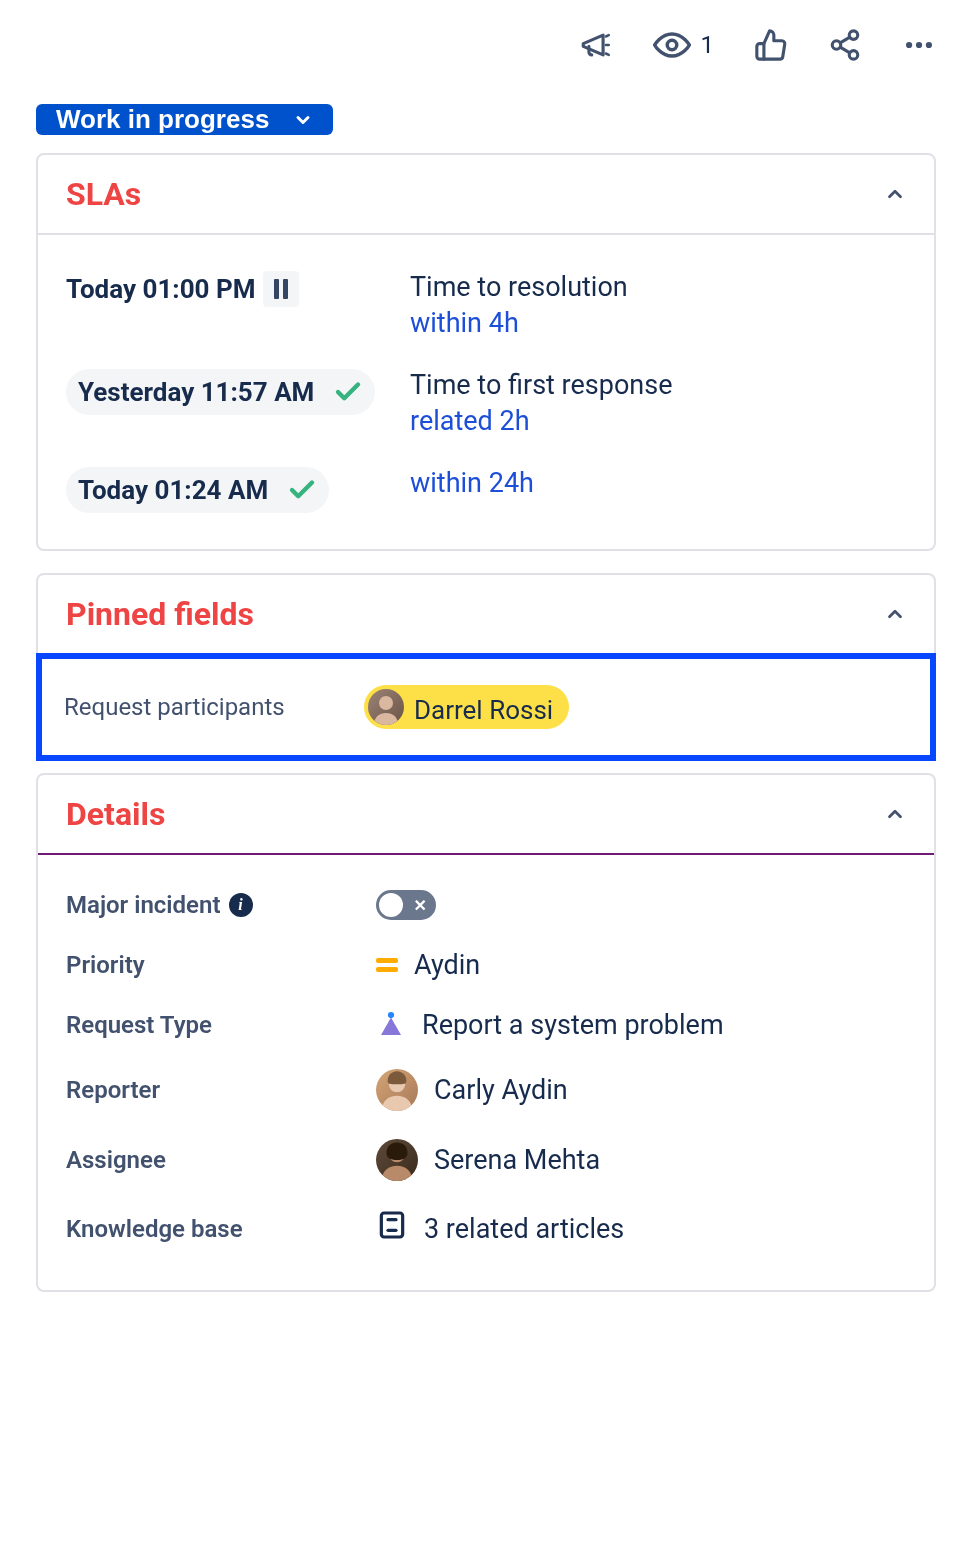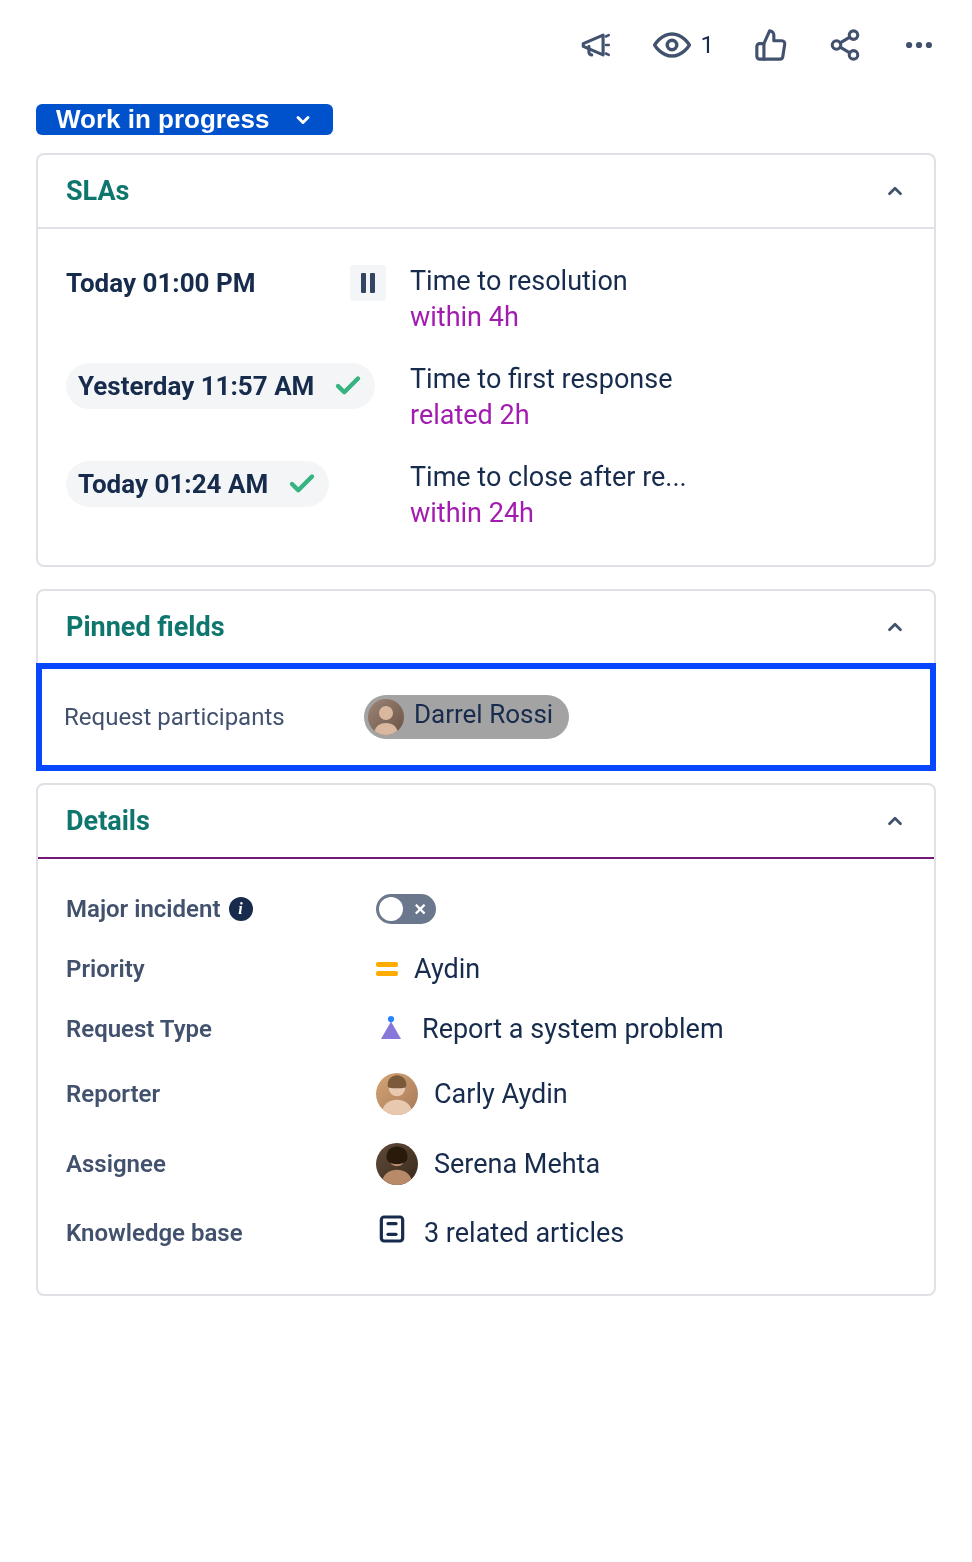--- a/index.html
+++ b/index.html
@@ -51,38 +51,38 @@
   margin-bottom: 22px;
   background: #fff;
 }
 .panel-header {
   display: flex;
   justify-content: space-between;
   align-items: center;
   padding: 20px 28px;
   cursor: pointer;
 }
-.panel-header .title { font-size: 27px; font-weight: 700; color: #0f766e; }
+.panel-header .title { font-size: 32px; font-weight: 700; color: #ef4444; }
 .panel-body { padding: 0 28px 28px 28px; }
 .panel-body.slas-body { border-top: 2px solid #DFE1E6; padding: 36px 28px 36px 28px; }
 
 .chev { color: #42526E; }
 .chev svg { display: block; }
 
 
 .sla-row {
   display: flex;
   align-items: flex-start;
   margin-bottom: 30px;
 }
 .sla-row:last-child { margin-bottom: 0; }
 .sla-left {
   width: 320px;
   display: flex;
-  justify-content: space-between;
+  justify-content: flex-start;
   align-items: center;
 }
 .sla-badge {
   display: inline-flex;
   align-items: center;
   gap: 19px;
   padding: 8px 12px;
   border-radius: 999px;
   font-size: 26px;
   font-weight: 700;
@@ -97,31 +97,31 @@
   width: 36px;
   height: 36px;
   background: #F4F5F7;
   border-radius: 4px;
   margin-left: 8px;
 }
 .pause-icon .bar { width: 5px; height: 20px; background: #344563; margin: 0 2px; border-radius: 1px; }
 .check-icon { display: inline-flex; }
 .sla-right { margin-left: 24px; }
 .sla-title { font-size: 27px; color: #172B4D; margin-bottom: 4px; }
-.sla-sub { font-size: 27px; color: #a21caf; }
+.sla-sub { font-size: 27px; color: #1d4ed8; }
 
 
 .highlight { border: 6px solid #0747FF; border-top: 6px solid #0747FF; border-radius: 0; padding: 26px 22px; margin: 0 -2px -2px -2px; }
 .pf-row { display: flex; align-items: center; }
 .pf-label { width: 300px; font-size: 24px; color: #42526E; }
 .user-chip {
   display: inline-flex;
-  align-items: flex-start;
+  align-items: flex-end;
   gap: 10px;
-  background: #a3a3a3;
+  background: #fde047;
   border-radius: 999px;
   padding: 4px 16px 4px 4px;
 }
 .avatar {
   width: 36px;
   height: 36px;
   border-radius: 50%;
   background: #8993A4;
   display: inline-flex;
   align-items: center;
@@ -255,21 +255,20 @@
           <span class="sla-badge grey">
             <span>Today 01:24 AM</span>
             <span class="check-icon">
               <svg width="30" height="30" viewBox="0 0 24 24" fill="none" stroke="#36B37E" stroke-width="3.5" stroke-linecap="round" stroke-linejoin="round">
                   <polyline points="20 6 9 17 4 12"></polyline>
                 </svg>
             </span>
           </span>
         </div>
         <div class="sla-right">
-          <div class="sla-title">Time to close after re...</div>
           <div class="sla-sub">within 24h</div>
         </div>
       </div>
     </div>
   </div>
 
   
   <div class="panel" style="margin-bottom:12px;">
     <div class="panel-header">
       <span class="title">Pinned fields</span>

